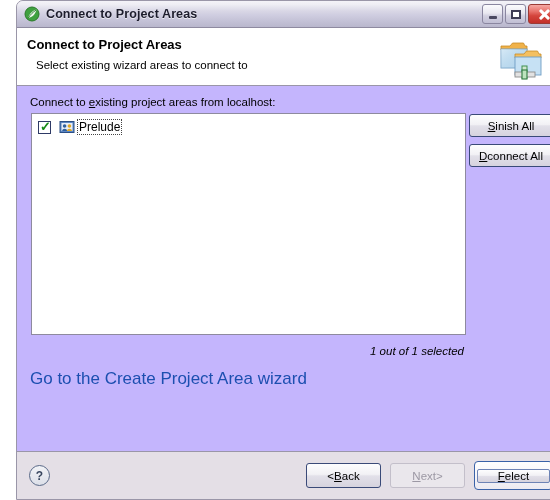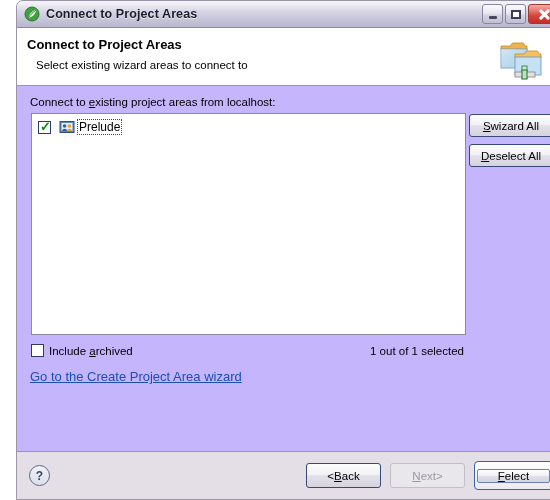--- a/index.html
+++ b/index.html
@@ -272,28 +272,28 @@
   }
   .include-label { font-size: 11.5px; color: #000; }
 
   .status-text {
     position: absolute;
     right: 101px;
     top: 259px;
     font-size: 11.5px;
     color: #000;
     white-space: nowrap;
+    font-style: italic;
   }
   .wizard-link {
     position: absolute;
     left: 13px;
     top: 283px;
-    font-size: 13px;
+    font-size: 17px;
     color: #1c4fb0;
-    text-decoration: underline;
     cursor: pointer;
   }
 
   
   .footer {
     flex: 0 0 48px;
     height: 48px;
     box-sizing: border-box;
     border-top: 1px solid #9a96a8;
     background: #e4dfe6;
@@ -399,34 +399,28 @@
             <path d="M7.8 11 a2.7 2.7 0 0 1 5.3 0 z" fill="#e0a824"></path>
           </svg>
         </div>
         <div class="tree-label">Prelude</div>
       </div>
     </div>
 
     <div class="side-buttons">
       <div class="btn">
         <span class="mn">S</span>
-          <span>wizard All</span>
+          <span>inish All</span>
       </div>
       <div class="btn">
         <span class="mn">D</span>
-          <span>eselect All</span>
-      </div>
-    </div>
-
-    <div class="include-row">
-      <div class="plain-check"></div>
-      <div class="include-label">
-        <span>Include </span><span class="mn">a</span><span>rchived</span>
-      </div>
-    </div>
+          <span>connect All</span>
+      </div>
+    </div>
+
 
     <div class="status-text">1 out of 1 selected</div>
 
     <div class="wizard-link">Go to the Create Project Area wizard</div>
   </div>
 
   <div class="footer">
     <div class="help-icon">?</div>
     <div class="footer-spacer"></div>
     <div class="footer-buttons">

